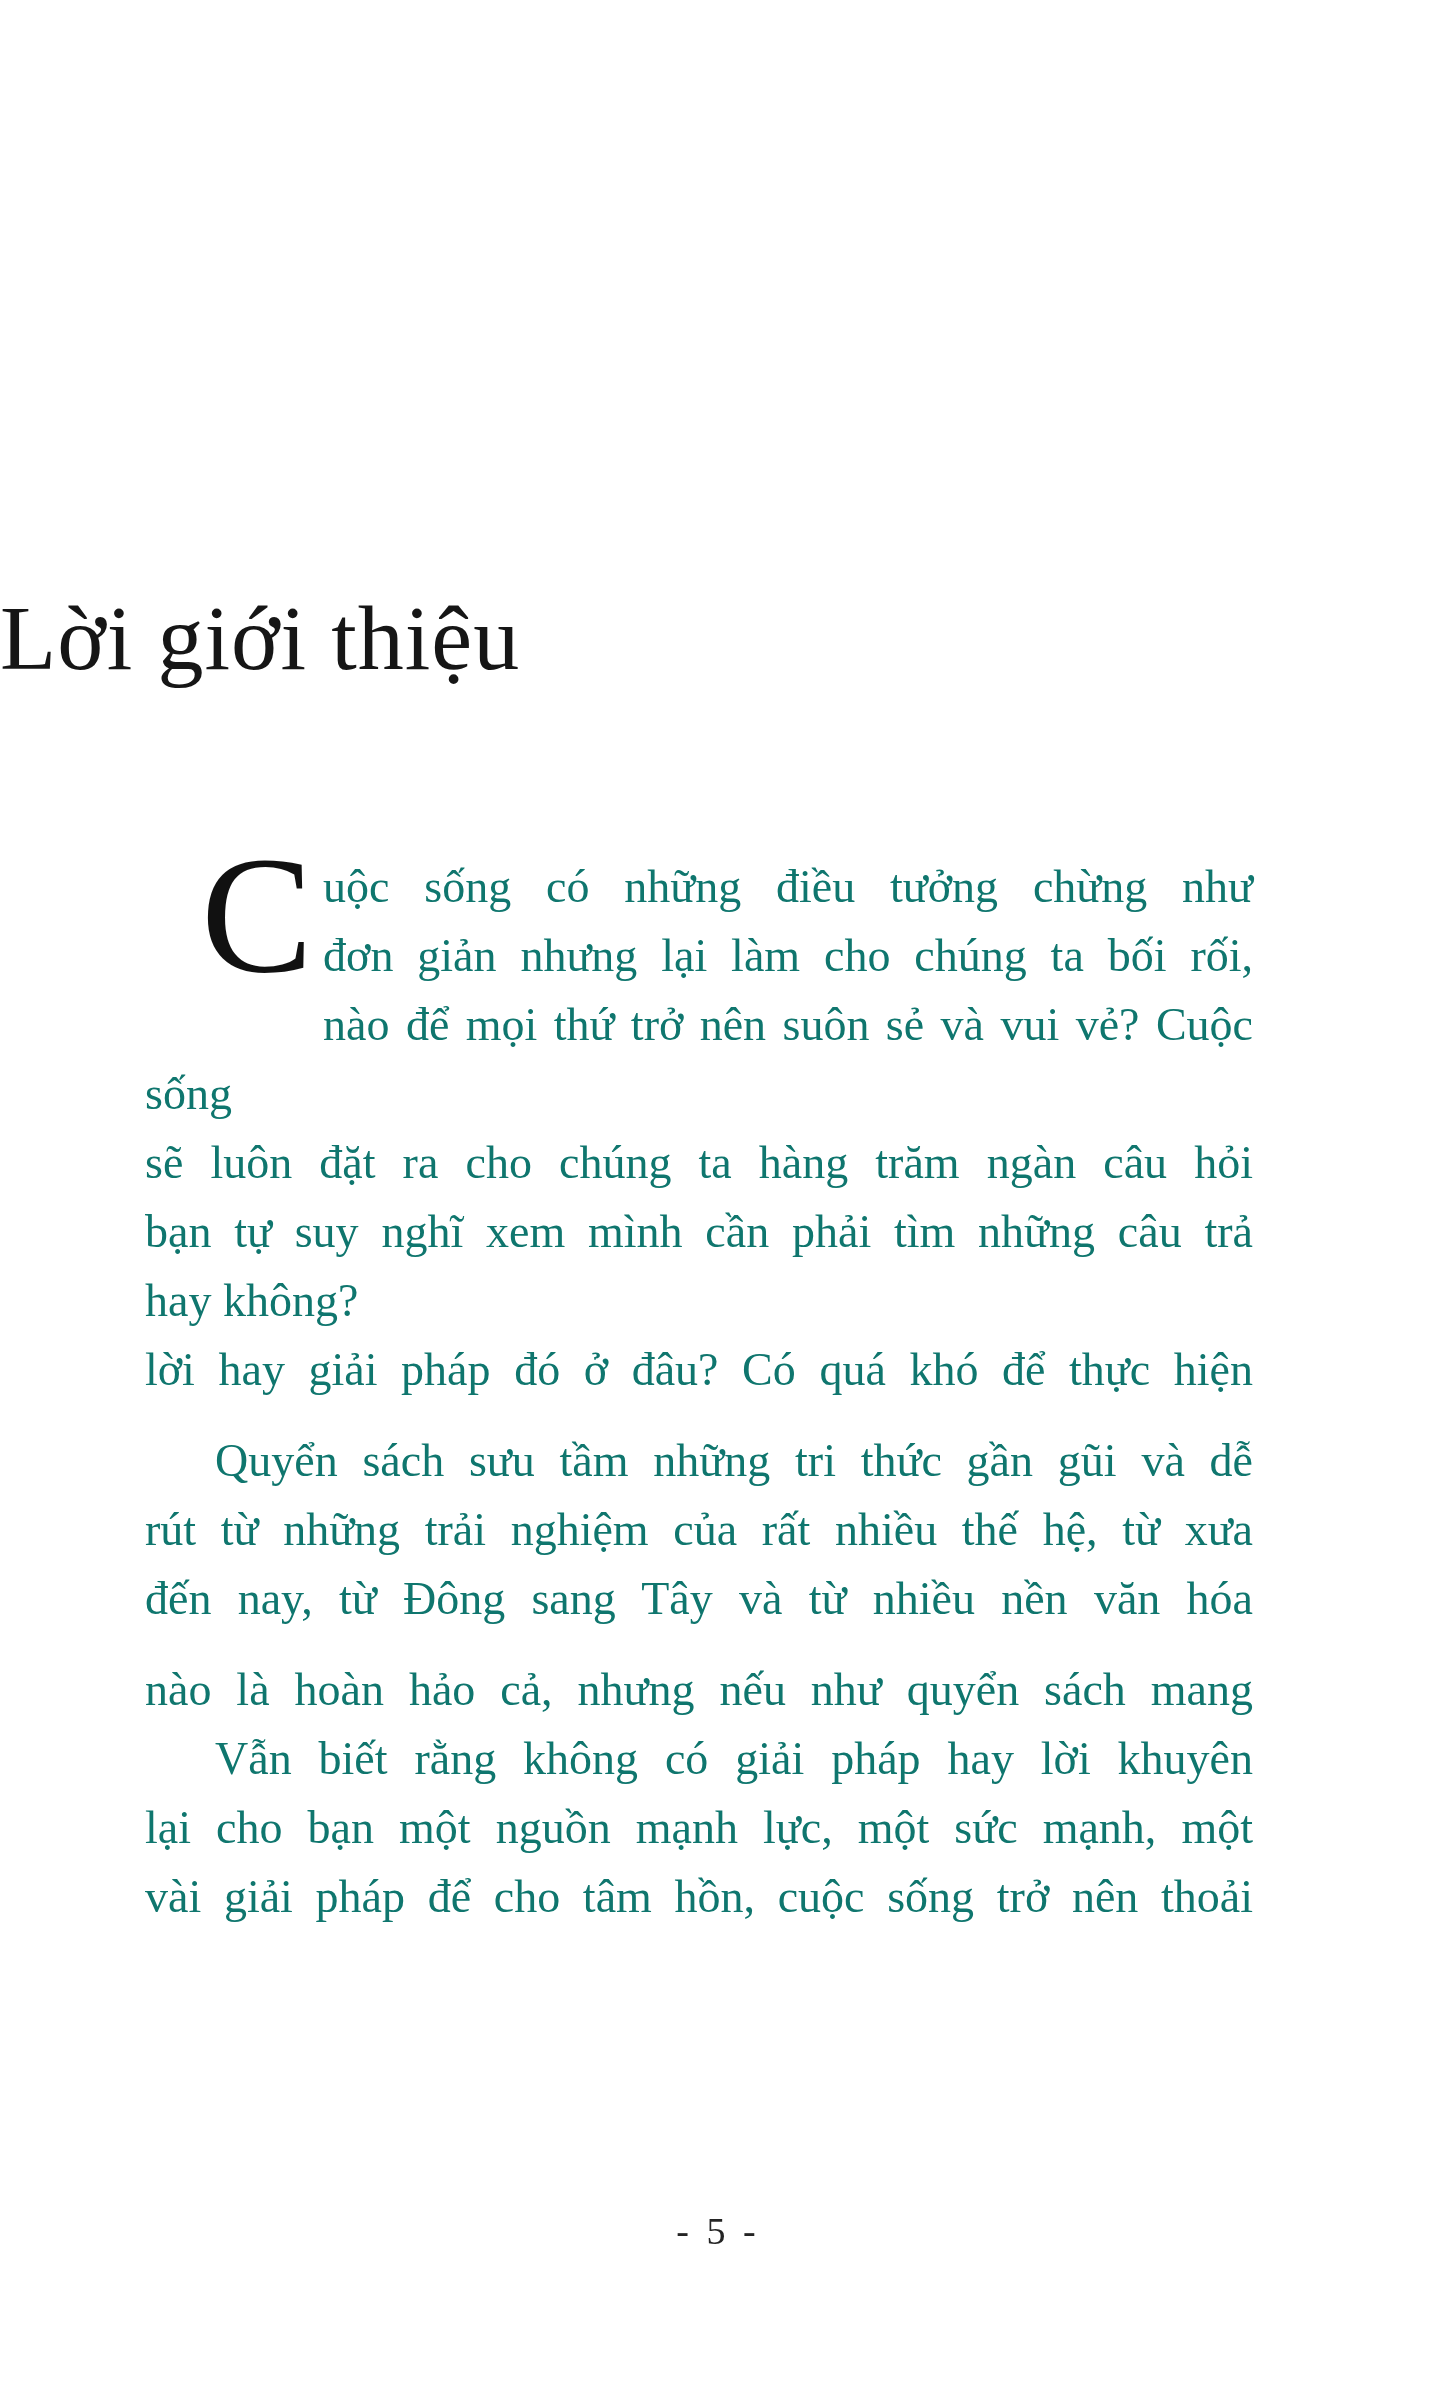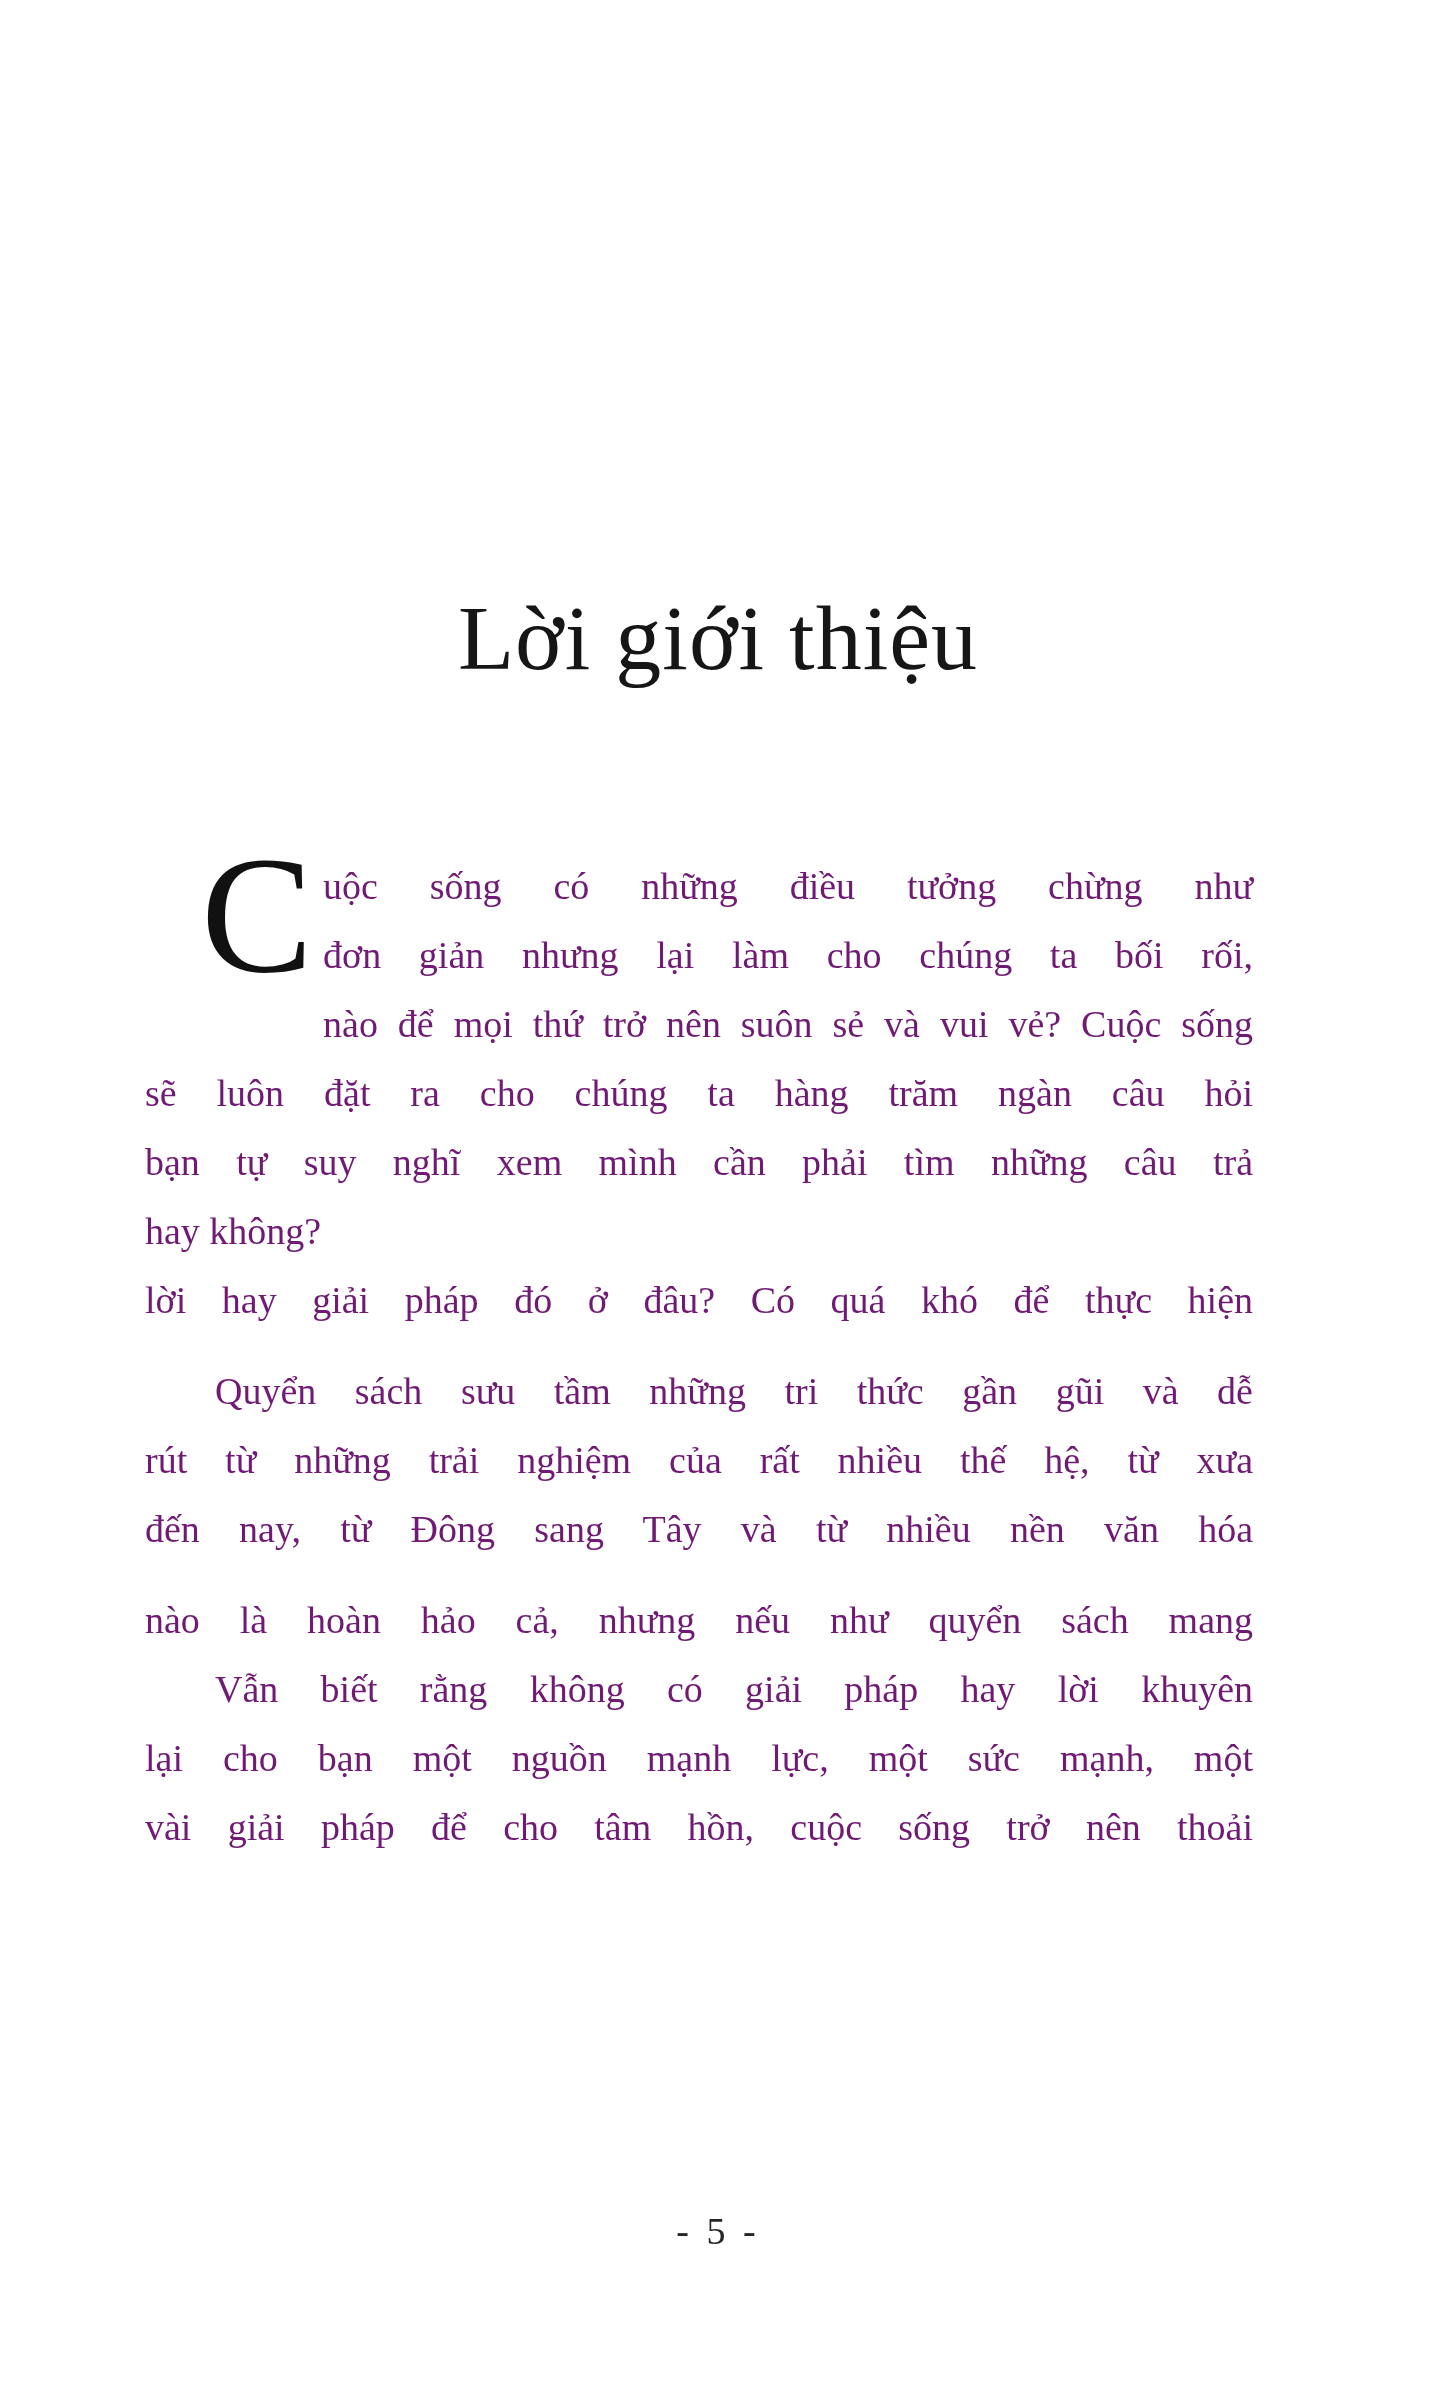--- a/index.html
+++ b/index.html
@@ -19,46 +19,46 @@
     position: absolute;
     top: 0;
     left: 0;
     width: 1436px;
     height: 2388px;
     background: #ffffff;
   }
   .page-title {
     margin: 0;
     padding-top: 588px;
-    text-align: center;
+    text-align: left;
     font-size: 92px;
     font-weight: 400;
     letter-spacing: 1px;
     color: #161616;
     line-height: 1.1;
   }
   .text-column {
     position: absolute;
     left: 145px;
     top: 852px;
     width: 1108px;
   }
   .paragraph {
     margin: 0;
   }
   .paragraph + .paragraph {
     margin-top: 22px;
   }
   .line {
-    font-size: 38px;
+    font-size: 46px;
     line-height: 69px;
     text-align: justify;
     text-align-last: justify;
     white-space: normal;
-    color: #701a75;
+    color: #0f766e;
   }
   .line.last {
     text-align-last: left;
   }
   .line.indent {
     text-indent: 70px;
   }
   .drop-cap {
     float: left;
     font-size: 168px;

